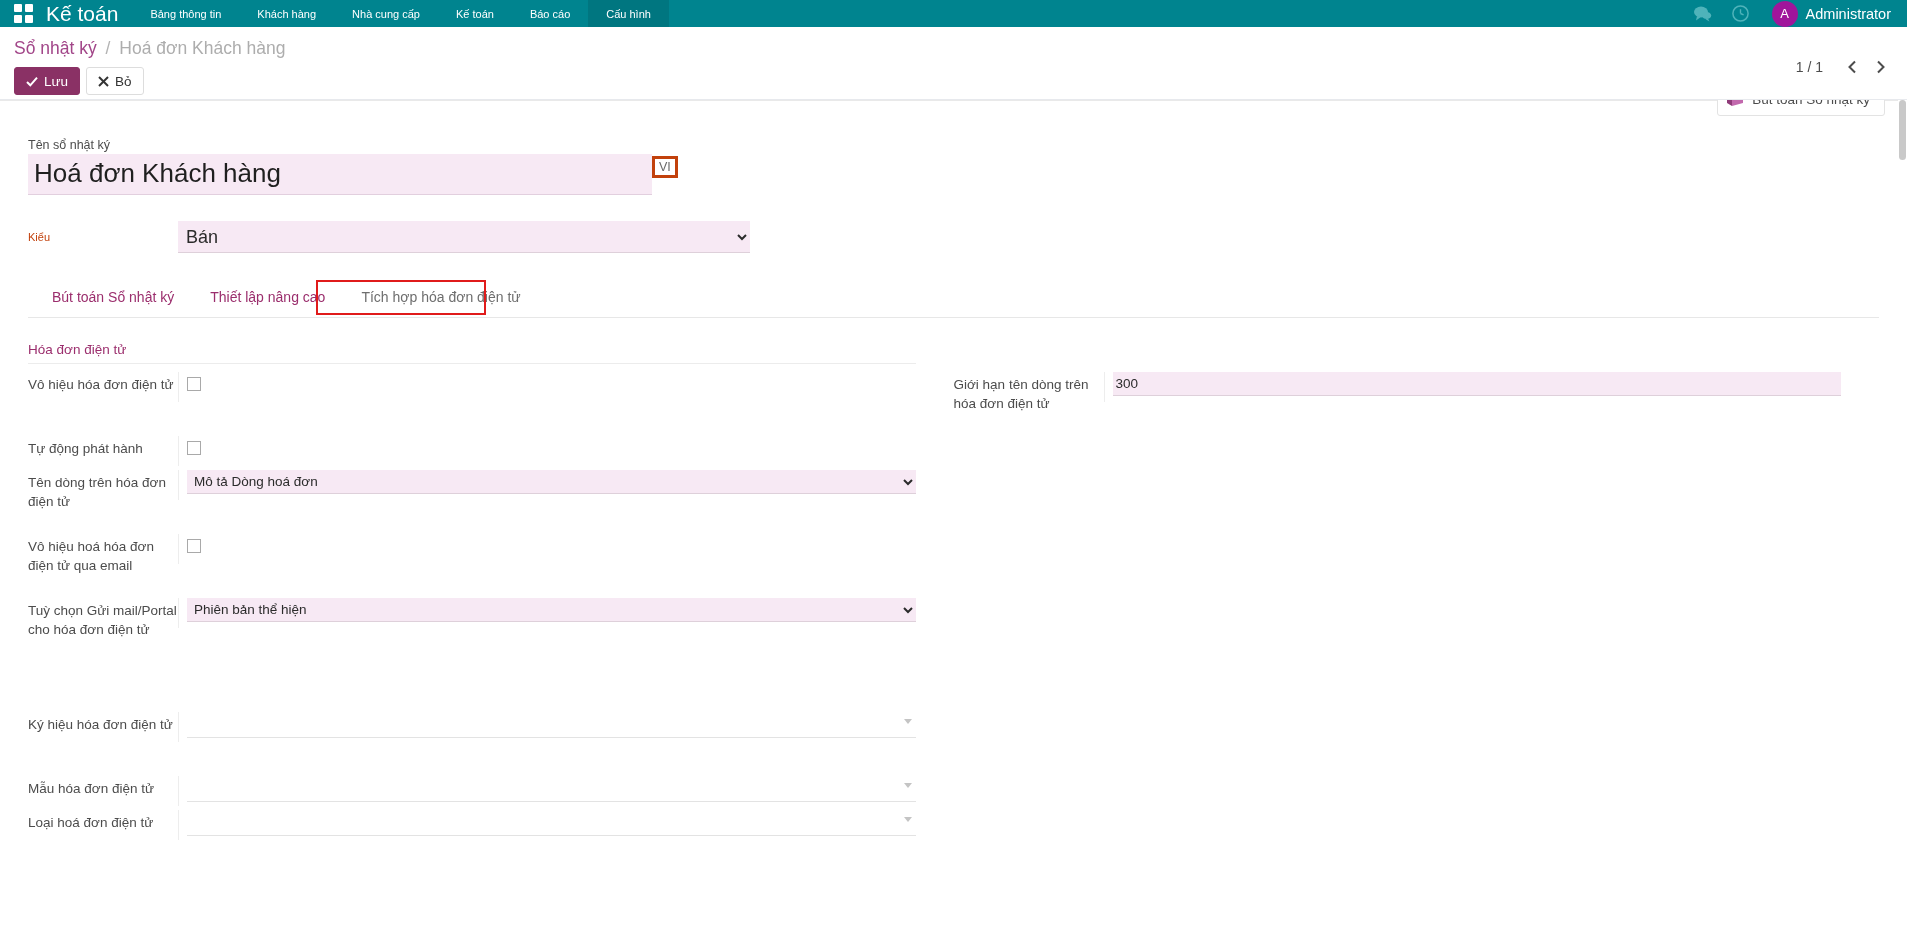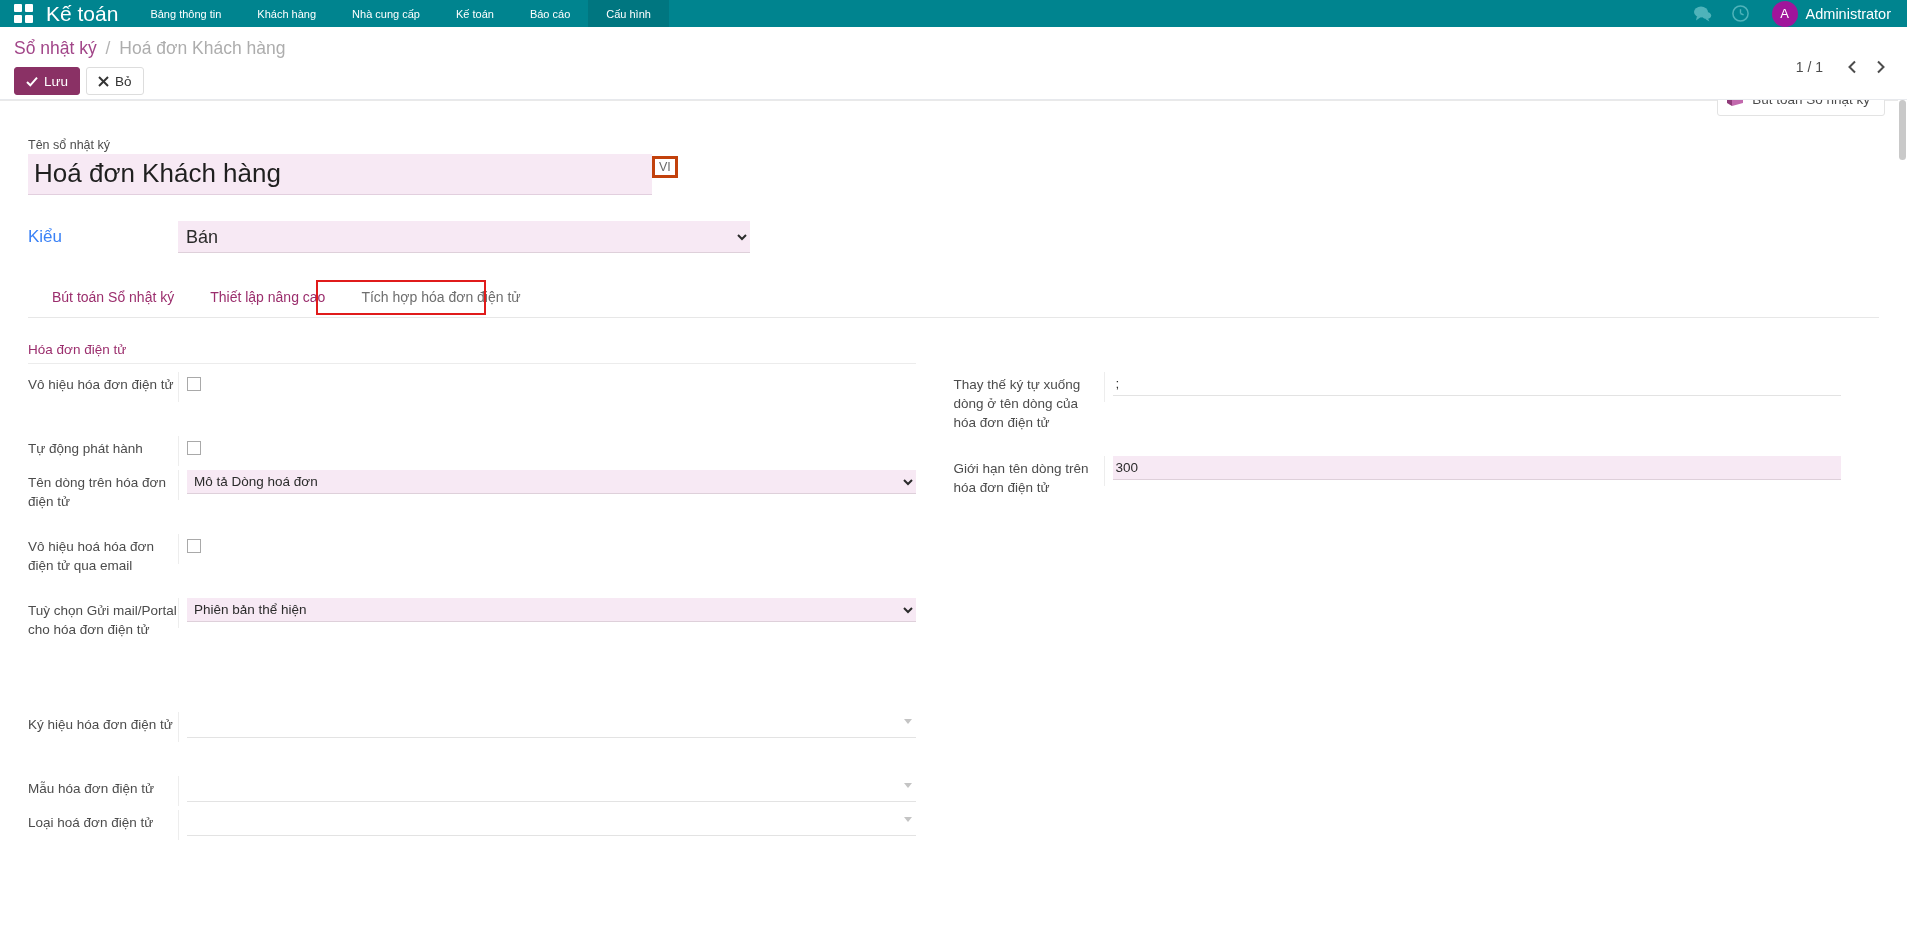--- a/index.html
+++ b/index.html
@@ -183,22 +183,22 @@
     cursor: pointer;
   }
 
   
   .kieu-row {
     display: flex; align-items: center;
     margin-top: 26px;
   }
   .kieu-label {
     width: 150px;
-    font-size: 17px;
-    color: #3b82f6;
+    font-size: 11px;
+    color: #c2410c;
   }
   .kieu-select-wrap { width: 572px; }
   .sel {
     width: 100%;
     height: 32px;
     font-size: 18px;
     color: #2b2b2b;
     background: #f7e9f4;
     border: 0;
     border-bottom: 1px solid #ded0da;
@@ -548,26 +548,20 @@
                 <input type="text" value="" style="">
                 <span class="caret"></span>
               </div>
             </div>
           </div>
         </div>
 
         <div class="group-col">
           <div class="group-title ghost">&nbsp;</div>
 
-          <div class="frow tall-4">
-            <div class="flabel">Thay thế ký tự xuống dòng ở tên dòng của hóa đơn điện tử</div>
-            <div class="fval">
-              <input class="inp-text" type="text" value=";" style="">
-            </div>
-          </div>
 
           <div class="frow tall-3">
             <div class="flabel">Giới hạn tên dòng trên hóa đơn điện tử</div>
             <div class="fval">
               <input class="inp-text filled" type="text" value="300" style="">
             </div>
           </div>
         </div>
 
       </div>

